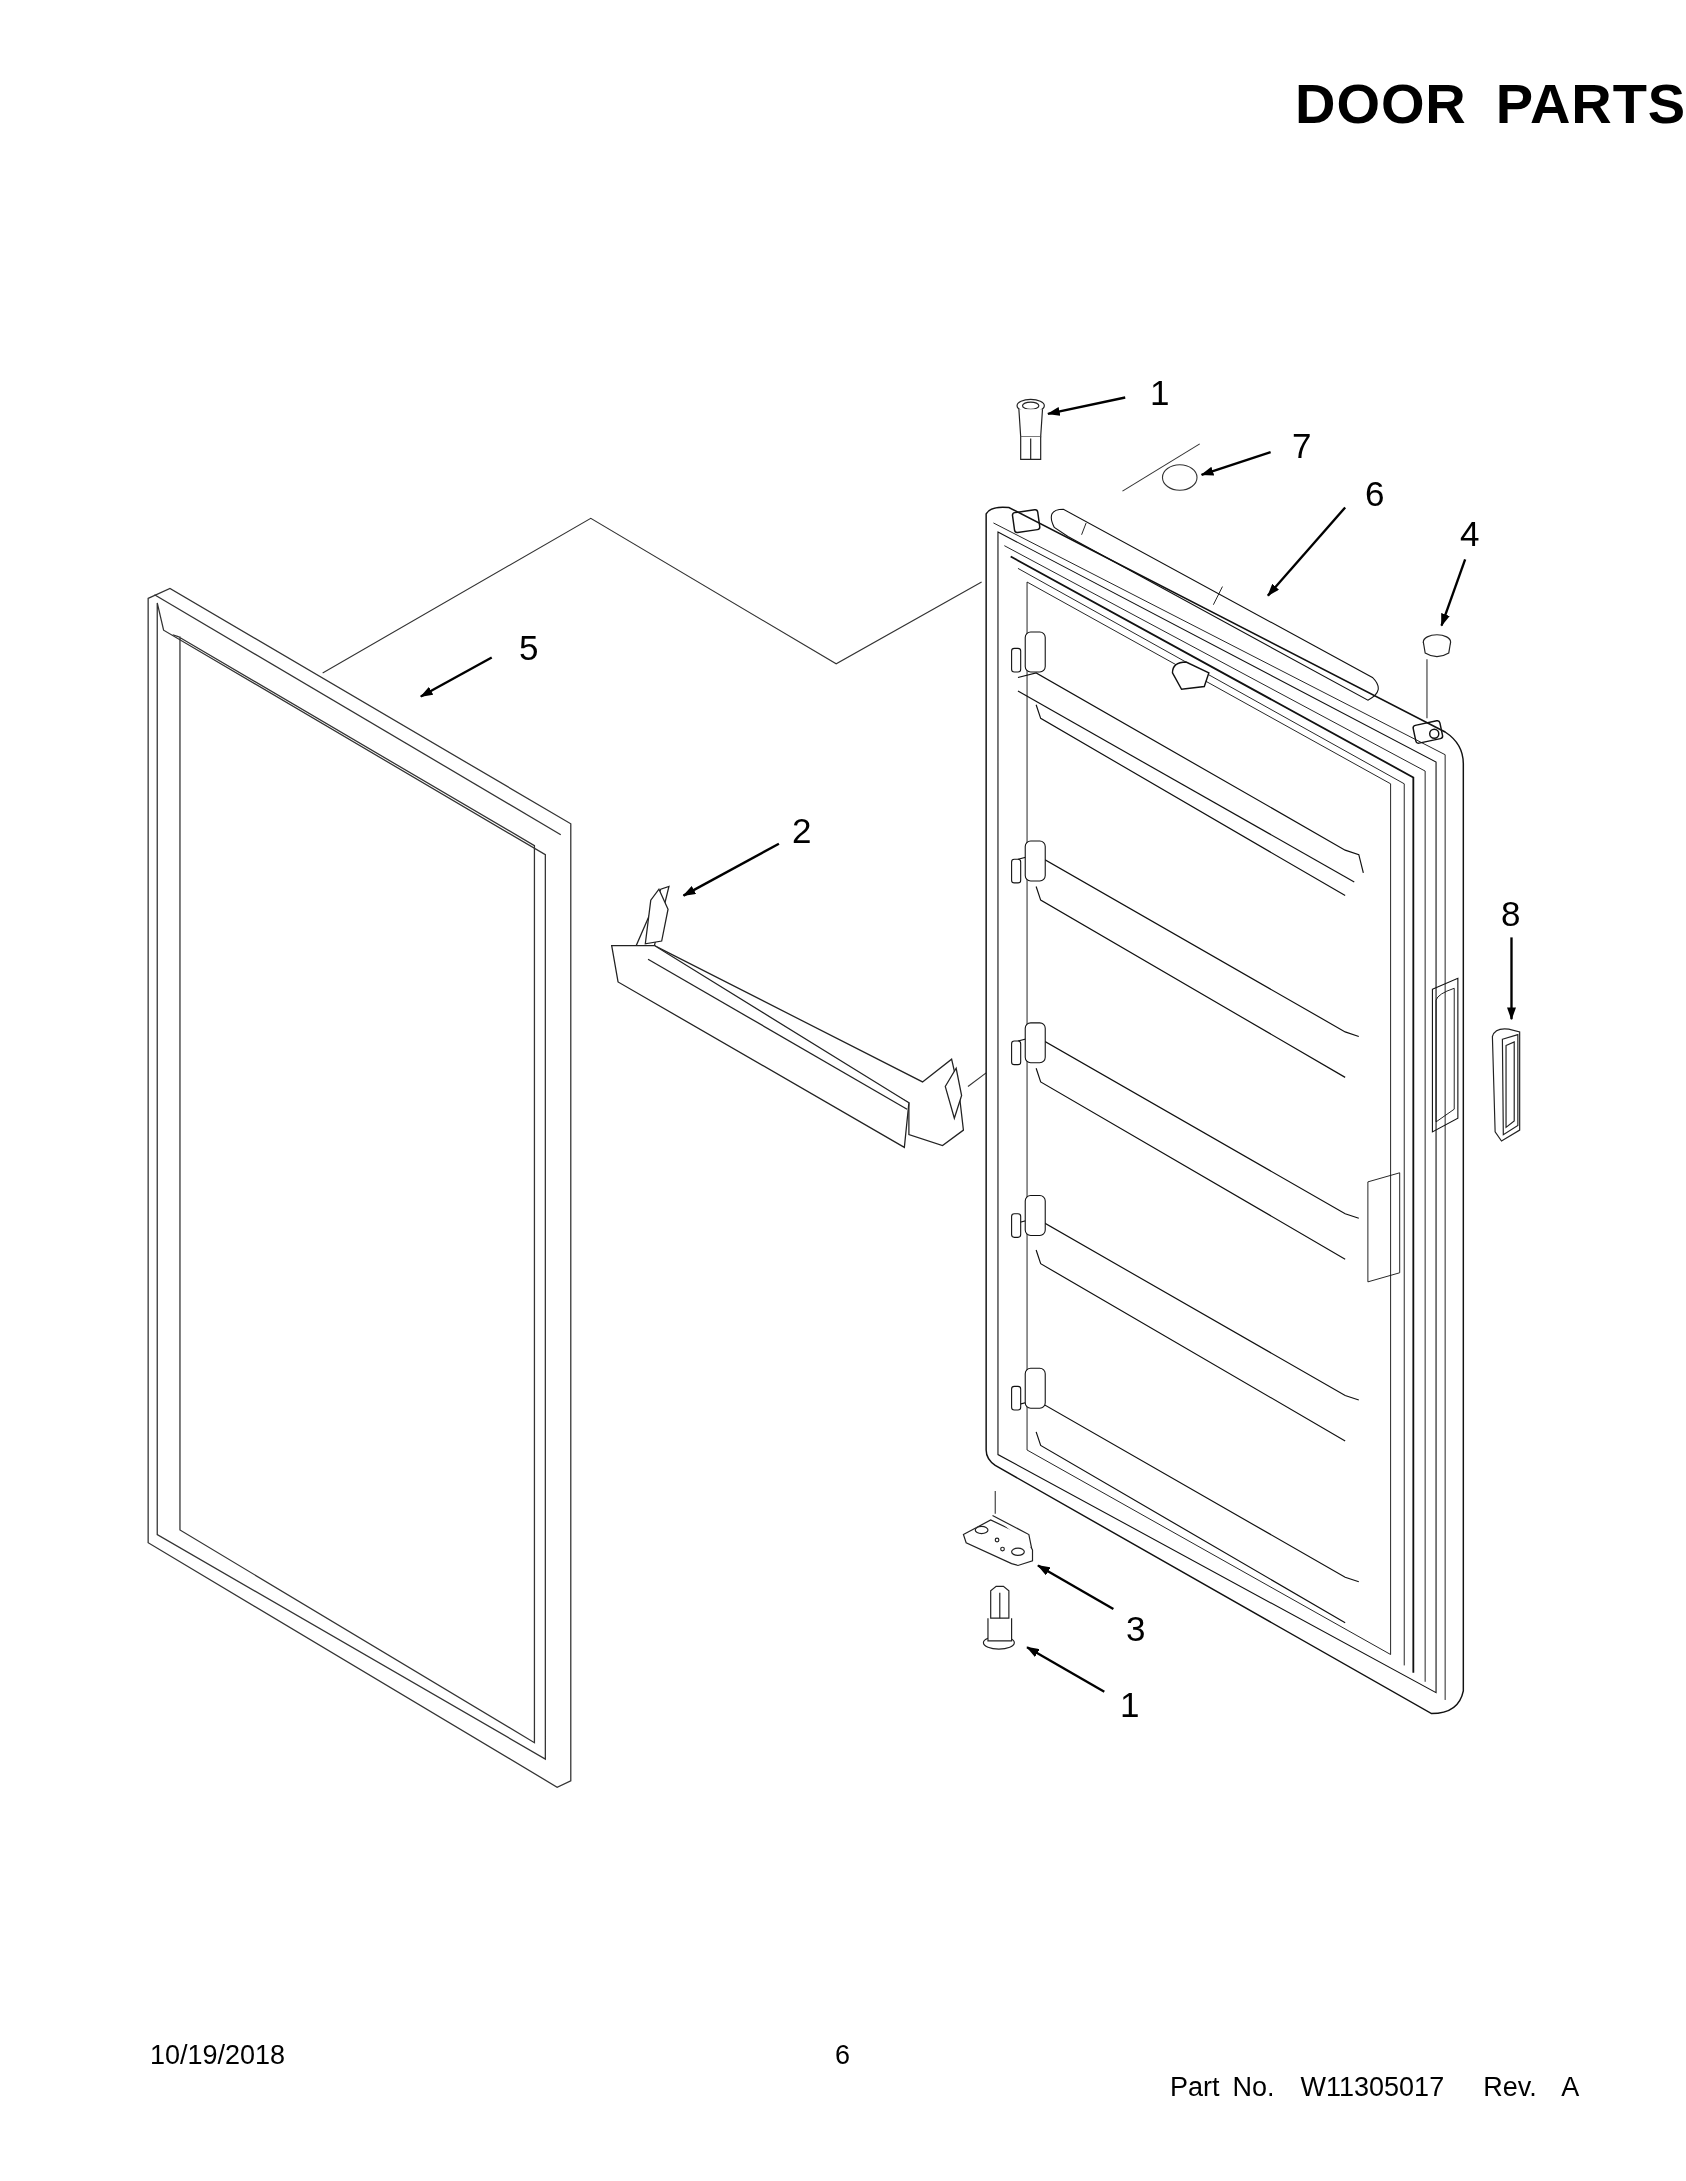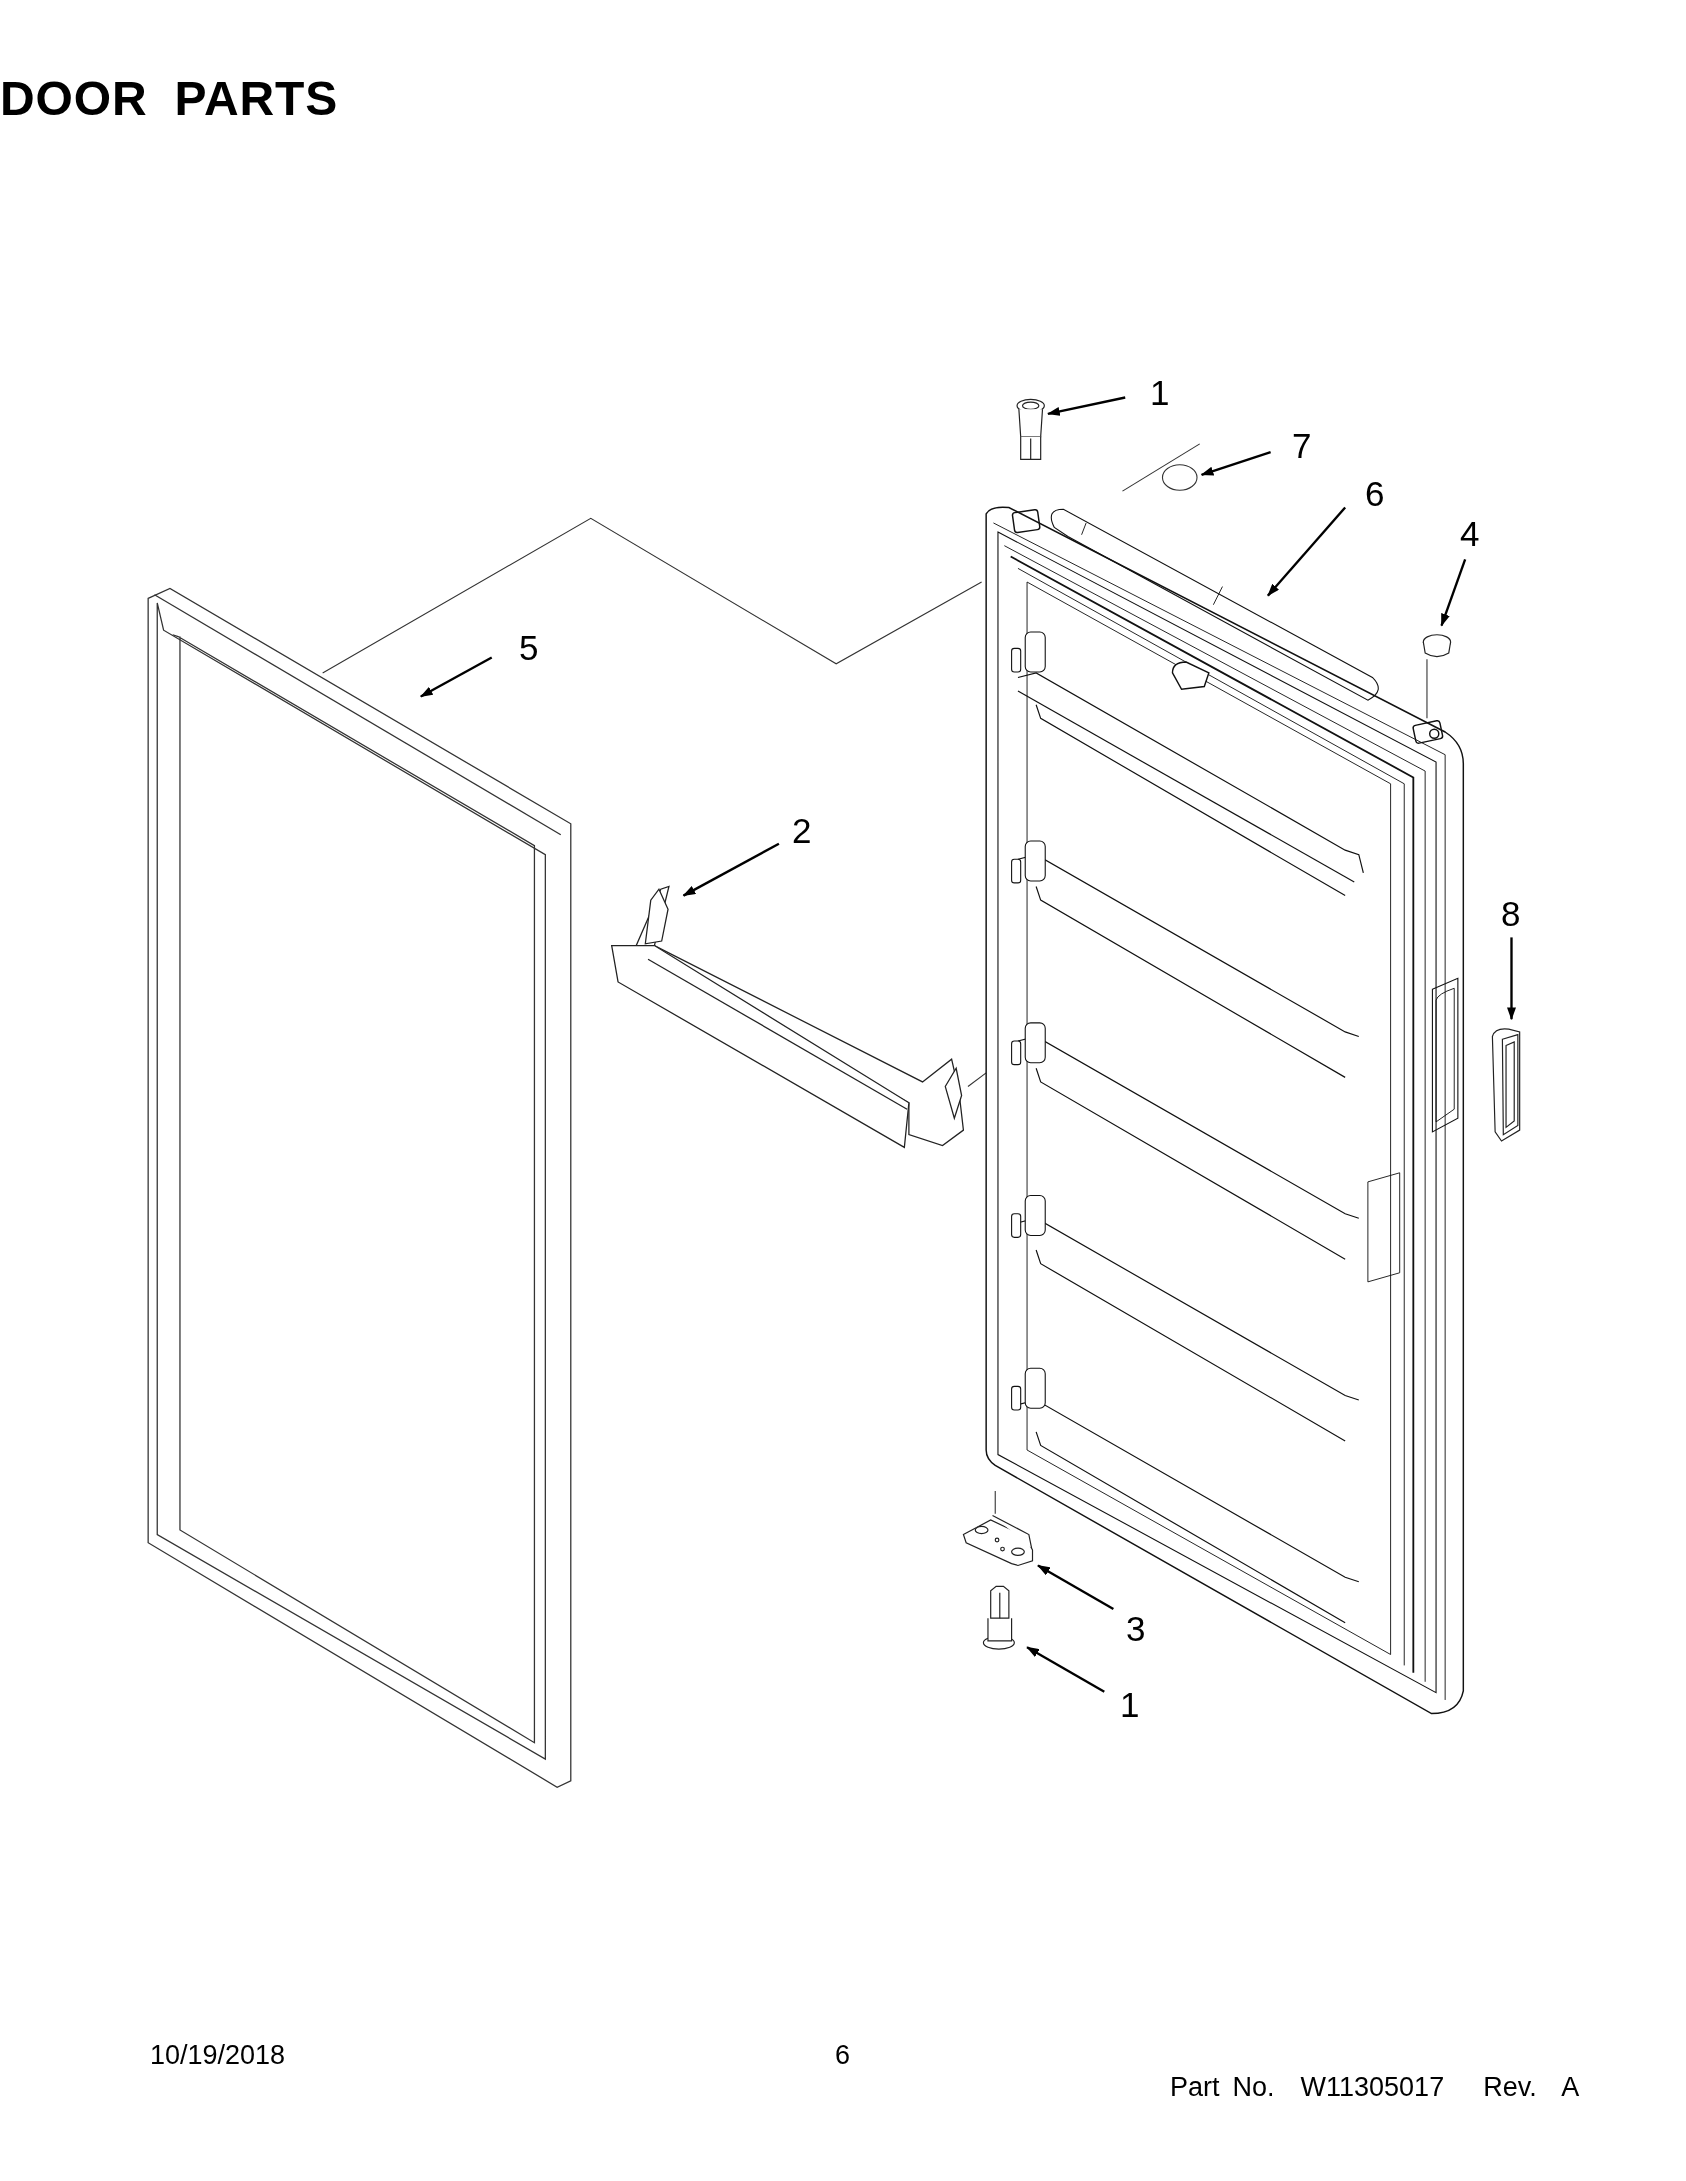--- a/index.html
+++ b/index.html
@@ -1,19 +1,19 @@
 <!DOCTYPE html>
 <html style="font-size:14.5px"><head>
   <meta charset="utf-8">
   <style>
     html, body { margin: 0; padding: 0; background: #ffffff; }
     body { width: 1686px; height: 2182px; position: relative; overflow: hidden;
            font-family: "Liberation Sans", sans-serif; color: #000; }
-    .title { position: absolute; left: 0; top: 71px; width: 1686px; text-align: left;
-             font-weight: bold; font-size: 48px; letter-spacing: 0.9px; word-spacing: 12.7px; }
+    .title { position: absolute; left: 0; top: 71px; width: 1686px; text-align: right;
+             font-weight: bold; font-size: 56px; letter-spacing: 0.9px; word-spacing: 12.7px; }
     svg.diagram { position: absolute; left: 0; top: 0; }
     .callout { position: absolute; font-size: 35px; line-height: 1; font-family: "Liberation Sans", sans-serif; }
     .footer { position: absolute; top: 2040px; font-size: 27px; }
     .footer-date { left: 150px; }
     .footer-page { left: 835px; }
     .footer-part { left: 1170px; word-spacing: 5.5px; margin-top: 32px; }
   </style>
 </head>
 <body>
 

